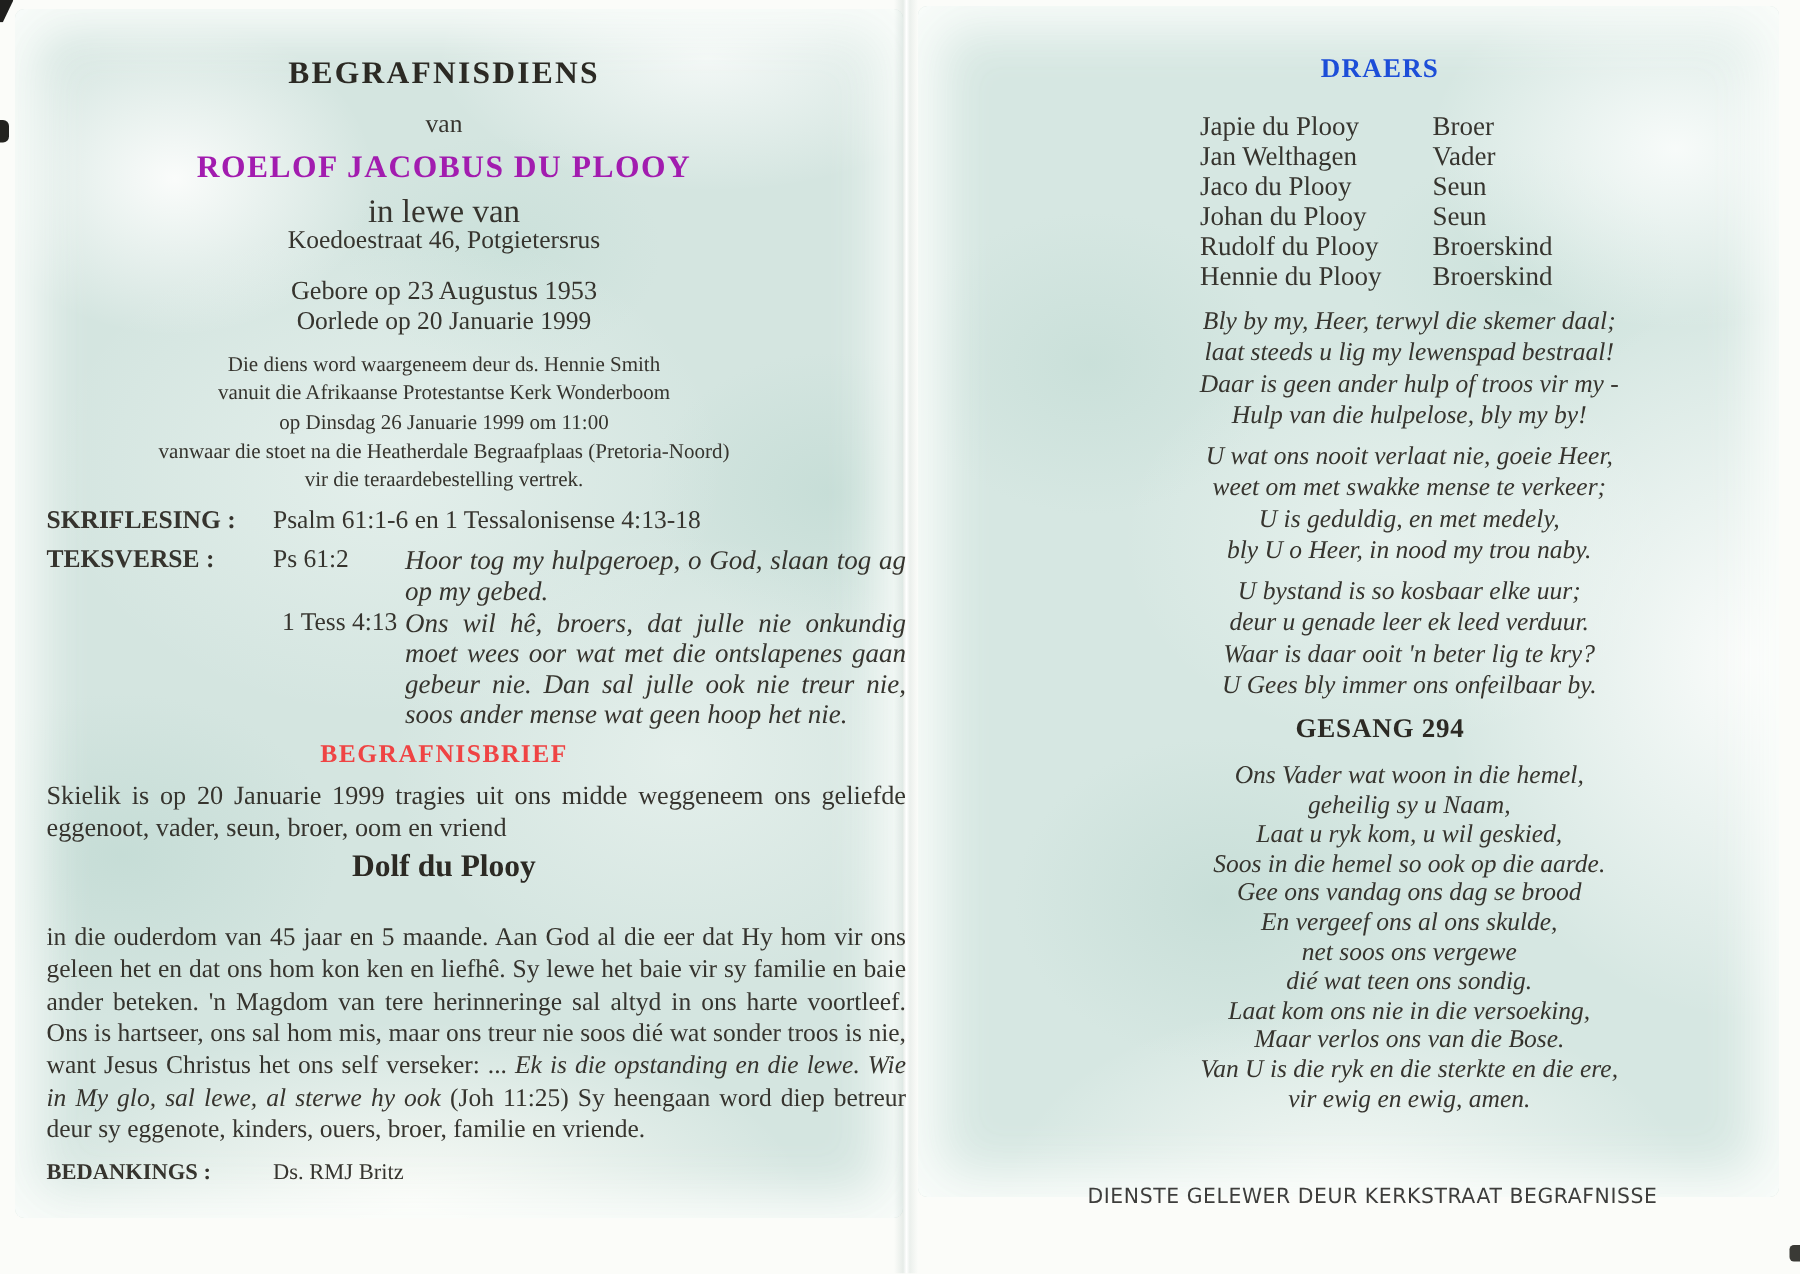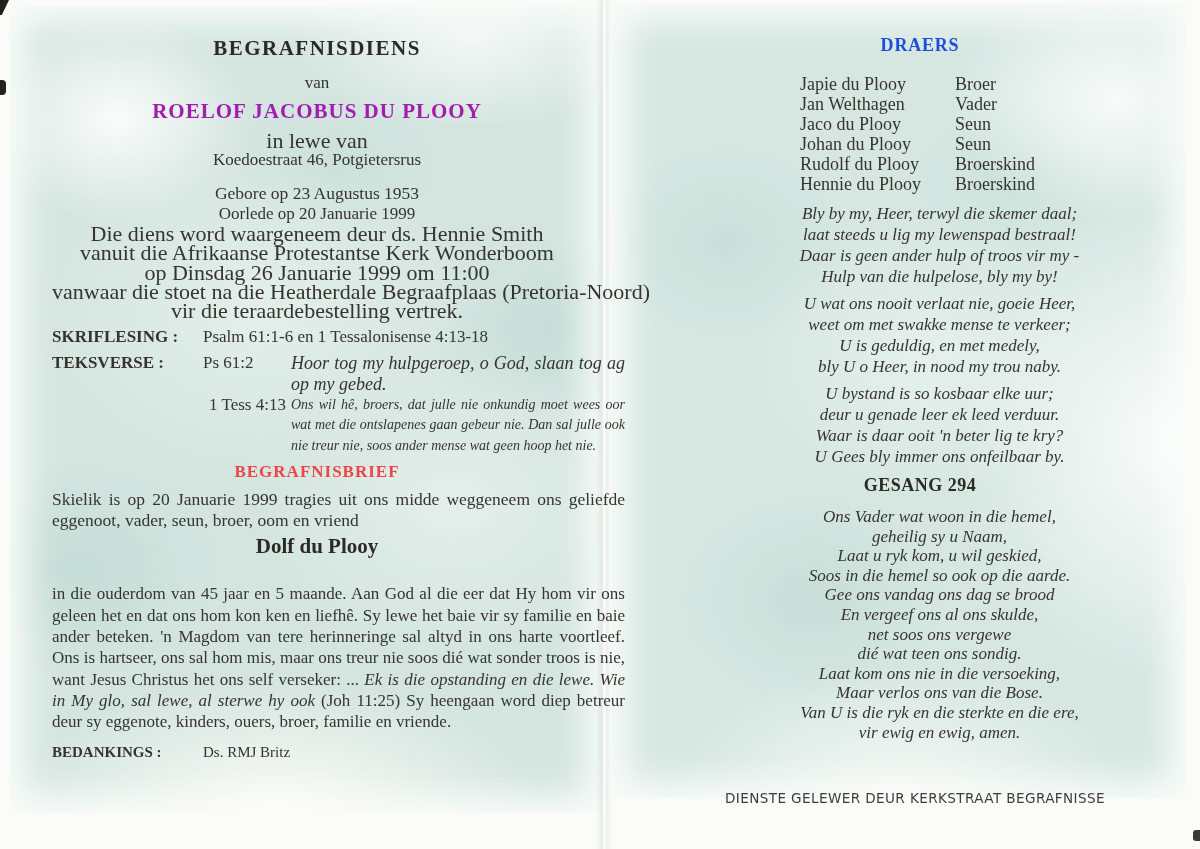--- a/index.html
+++ b/index.html
@@ -46,43 +46,43 @@
       rgba(124,153,145,0) 0%, rgba(124,153,145,.16) 38%,
       rgba(255,255,255,.95) 52%, rgba(124,153,145,.12) 66%, rgba(124,153,145,0) 100%);
   }
   .artifact{position:absolute;background:#1f1f1d;}
   .artifact-tl{left:0;top:0;width:9px;height:15px;clip-path:polygon(0 0,100% 0,20% 100%,0 100%);}
   .artifact-left{left:0;top:80px;width:6px;height:15px;border-radius:0 4px 4px 0;background:#23231f;}
   .artifact-br{right:0;bottom:8px;width:7px;height:11px;border-radius:3px 0 0 3px;background:#3a3a36;}
 
   
   .page{position:absolute;top:0;height:849px;}
-  .page-left{left:52px;width:573px;}
+  .page-left{left:31px;width:573px;}
   .page-right{left:767px;width:306px;}
   .centerblock{width:530px;text-align:center;}
   h1,h2,h3,p,div{margin:0;}
   .b{font-weight:bold;}
   .i{font-style:italic;}
   .pre{white-space:pre;text-align:center;}
   .just{text-align:justify;}
 
   
   .title{margin-top:36px;font-size:21px;font-weight:bold;letter-spacing:1.5px;color:#2c2a24;}
   .van{margin-top:12px;font-size:17px;}
   .deceased{margin-top:6px;font-size:21px;font-weight:bold;letter-spacing:1px;color:#a21caf;}
   .inlewe{margin-top:8px;font-size:22px;line-height:18px;}
   .addr{font-size:17px;line-height:19px;}
   .dates{margin-top:15px;font-size:17.5px;line-height:19.5px;}
-  .service{margin-top:1px;font-size:22px;line-height:19.3px;text-align:center;}
+  .service{margin-top:11px;font-size:14px;line-height:19.3px;text-align:center;}
   .row{display:grid;grid-template-columns:151px 1fr;}
   .skrif{margin-top:7px;font-size:17px;}
   .teksrow{margin-top:6px;display:grid;grid-template-columns:151px 88px 1fr;font-size:17px;}
   .teksrow .verse{font-size:18px;line-height:20.6px;}
   .tessrow{display:grid;grid-template-columns:157px 100px 1fr;font-size:17px;}
-  .tessrow .verse{font-size:14px;line-height:20.6px;margin-left:-18px;}
+  .tessrow .verse{font-size:18px;line-height:20.6px;margin-left:-18px;}
   .brief-h{margin-top:6px;font-size:17px;font-weight:bold;letter-spacing:1px;text-align:center;width:530px;color:#ef4444;}
   .intro{margin-top:7px;font-size:17.5px;line-height:21px;}
   .dolf{margin-top:3px;font-size:21px;font-weight:bold;text-align:center;width:530px;color:#2c2a24;}
   .obit{margin-top:24px;font-size:17px;line-height:21.3px;}
   .thanks{margin-top:11px;font-size:15px;}
 
   
   .draers-h{margin-top:35px;font-size:18px;font-weight:bold;letter-spacing:.8px;text-align:center;color:#1d4ed8;}
   .bearers{margin-top:18px;padding-left:33px;font-size:18px;line-height:20px;}
   .bearer{display:grid;grid-template-columns:155px 1fr;}

